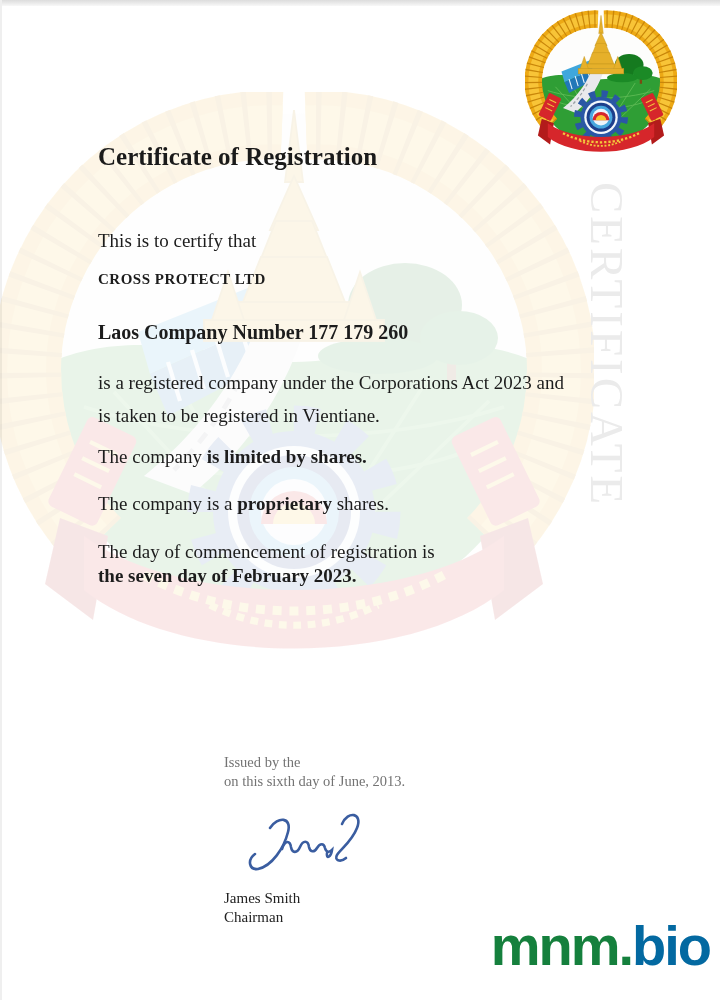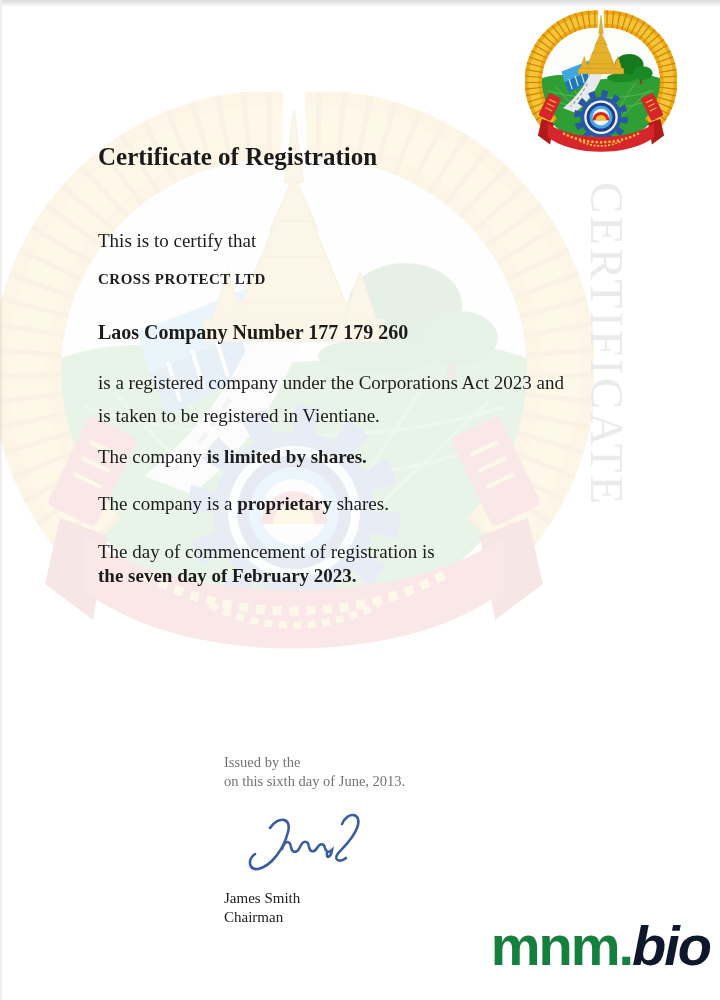--- a/index.html
+++ b/index.html
@@ -55,21 +55,21 @@
   .sig-svg{position:absolute;left:240px;top:808px;width:135px;height:72px;}
   .signatory-block{left:222px;top:877px;font-size:15px;line-height:19px;color:#222;margin-top:12px;}
   
   .logo{
     position:absolute;top:918px;right:10px;
     font-family:"Liberation Sans", sans-serif;
     font-size:56px;font-weight:bold;letter-spacing:-2px;
     line-height:1;
   }
   .logo .primary{color:#15803d;}
-  .logo .secondary{color:#0f172a;font-style:italic;}
+  .logo .secondary{color:#0369a1;}
 </style>
 </head>
 <body>
 
 <svg width="0" height="0" style="position:absolute">
   <defs>
     <g id="laos-emblem-art">
 
       <circle cx="100" cy="92" r="85" fill="#fdfdfc"></circle>
 

